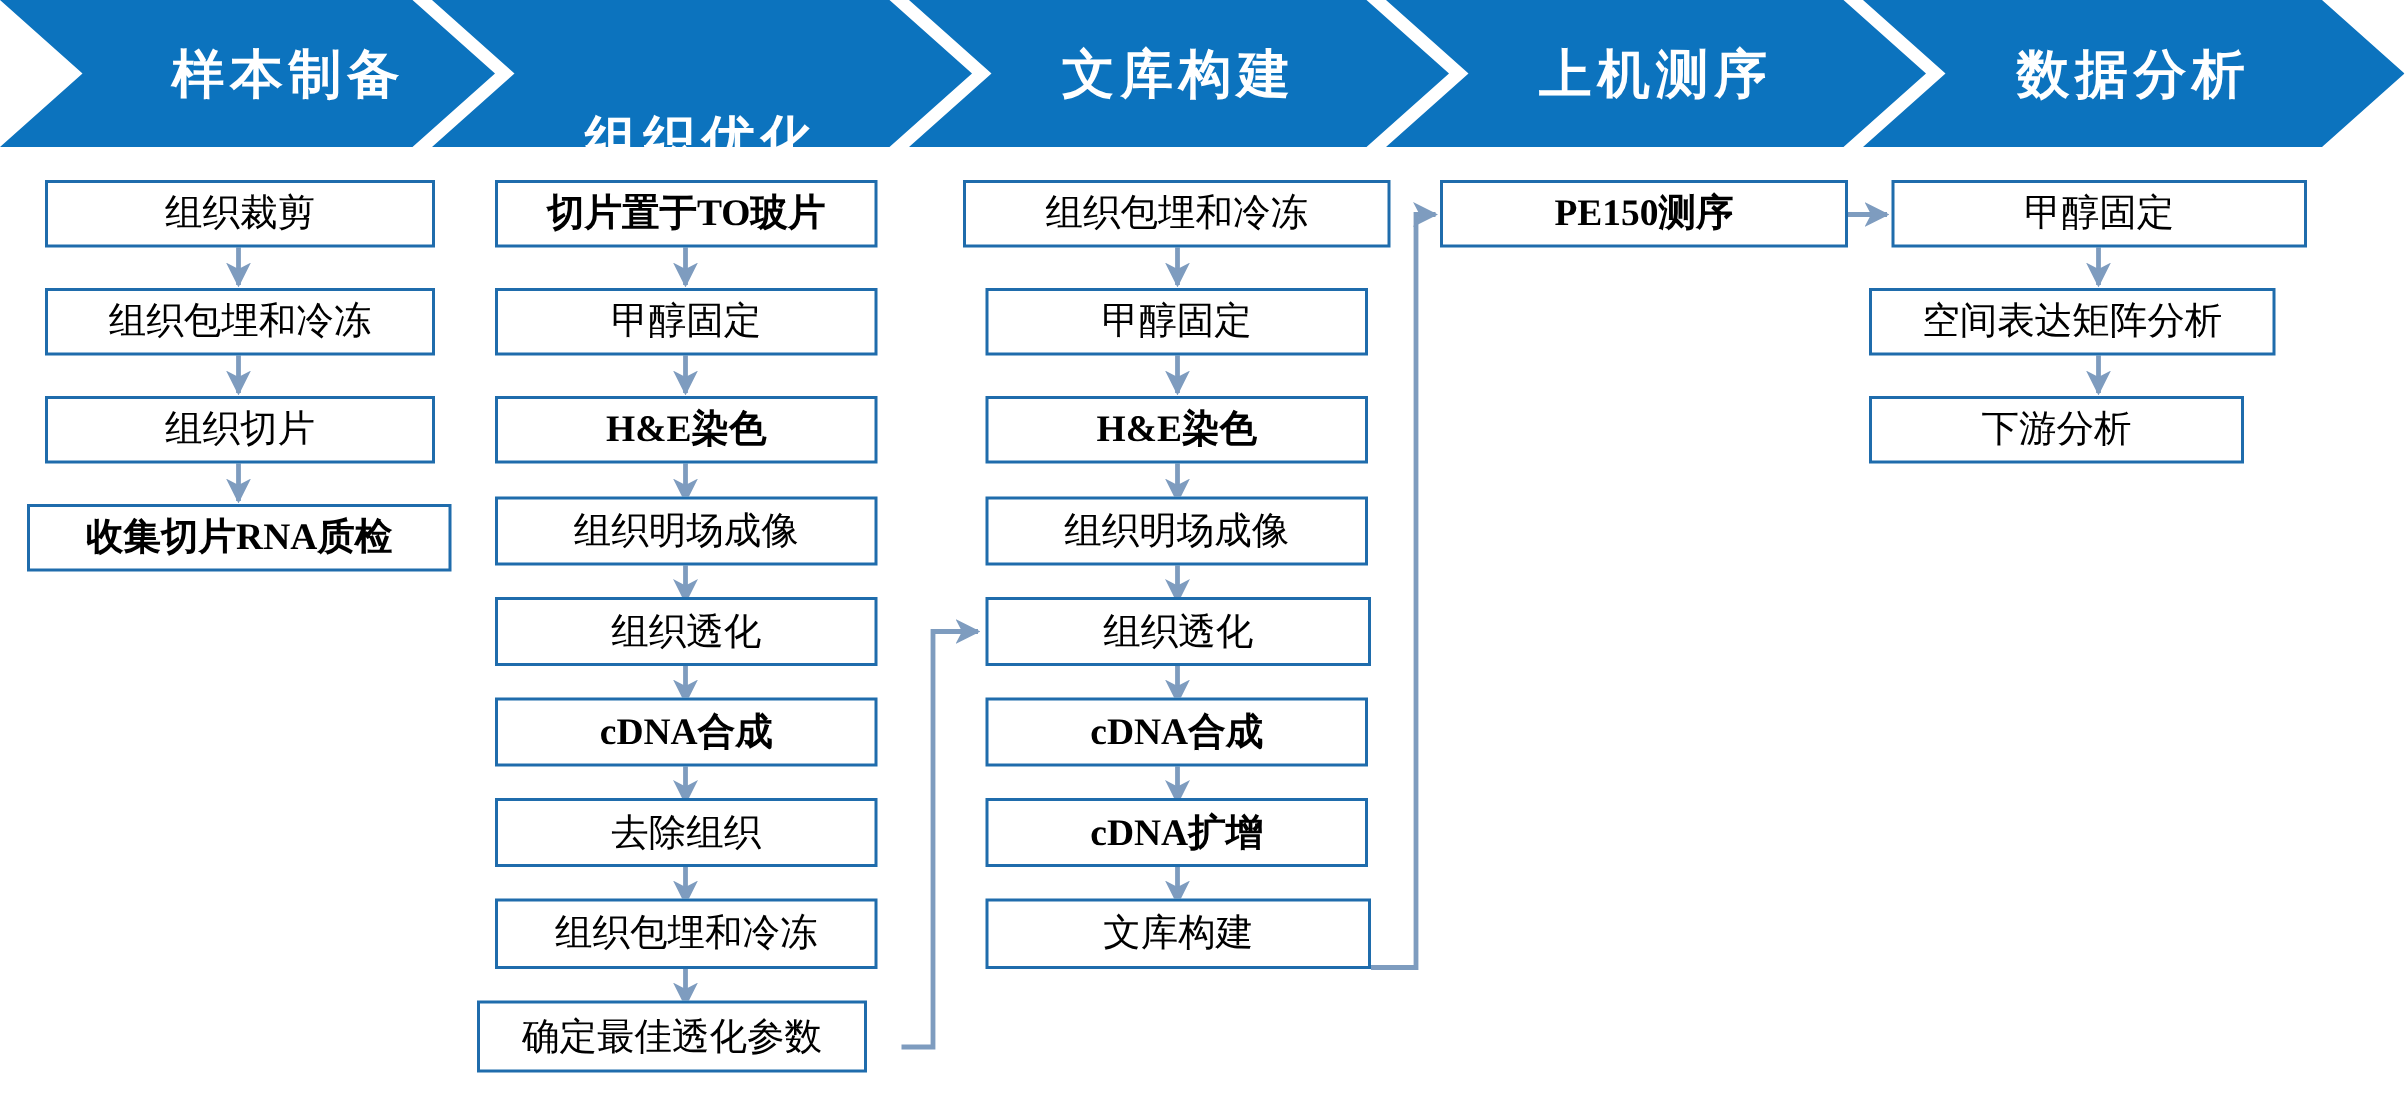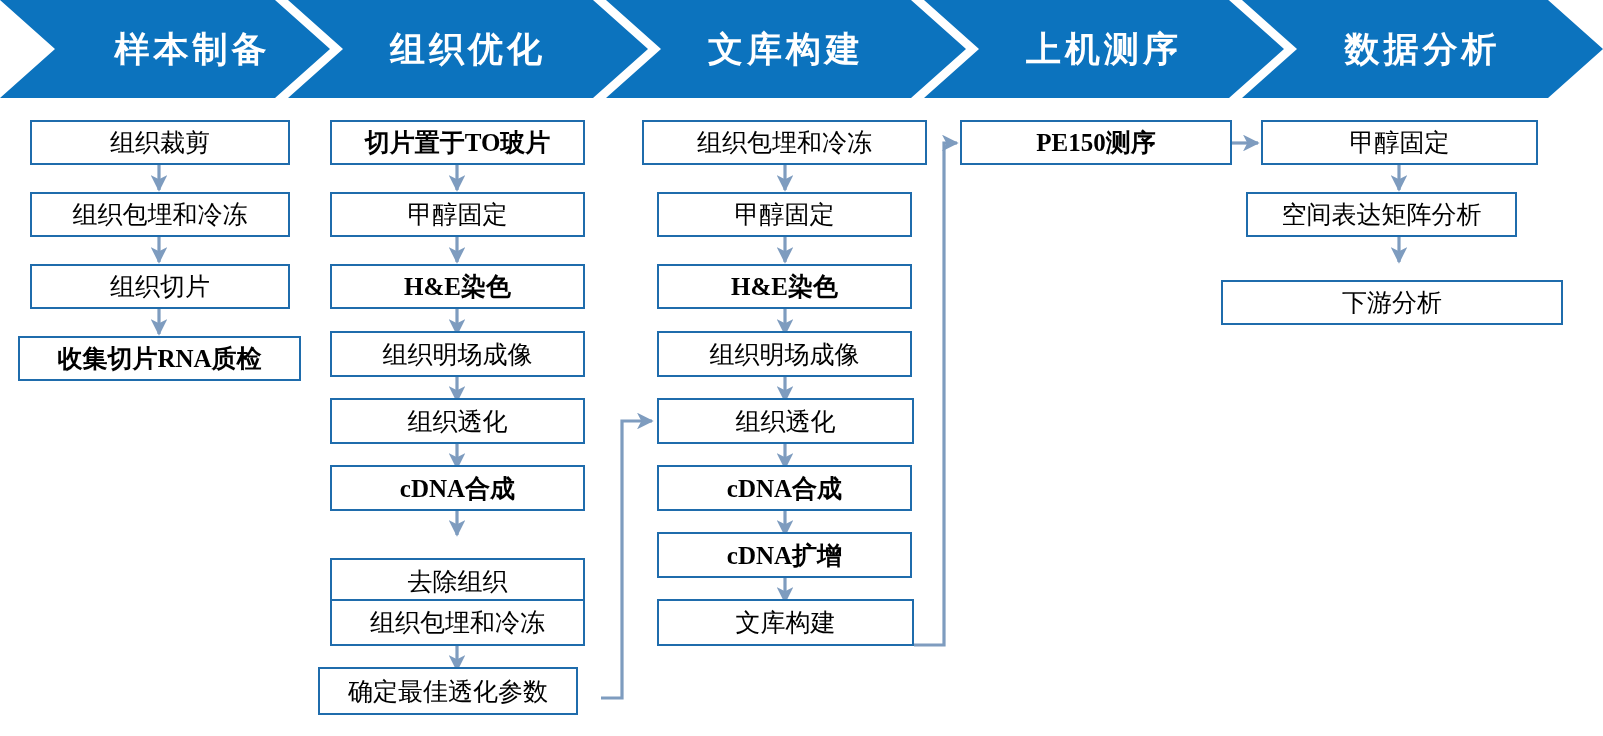--- a/index.html
+++ b/index.html
@@ -76,21 +76,21 @@
     <polygon fill="#0C73BE" points="288,0 593,0 648,49 593,98 288,98 343,49"></polygon>
 
     <polygon fill="#0C73BE" points="606,0 911,0 966,49 911,98 606,98 661,49"></polygon>
 
     <polygon fill="#0C73BE" points="924,0 1229,0 1284,49 1229,98 924,98 979,49"></polygon>
 
     <polygon fill="#0C73BE" points="1242,0 1548,0 1603,49 1548,98 1242,98 1297,49"></polygon>
   </svg>
 
   <div class="chev-label" style="left:55px;  width:275px;">样本制备</div>
-  <div class="chev-label" style="left:343px; width:250px;">组织优化</div>
+  <div class="chev-label" style="left:343px; width:250px;margin-top:44px;">组织优化</div>
   <div class="chev-label" style="left:661px; width:250px;">文库构建</div>
   <div class="chev-label" style="left:979px; width:250px;">上机测序</div>
   <div class="chev-label" style="left:1297px;width:251px;">数据分析</div>
 </div>
 
 <svg id="wires">
   <defs>
     <marker id="ah" viewBox="0 0 10 10" refX="9" refY="5" markerWidth="5.2" markerHeight="5.2" orient="auto-start-reverse">
       <path d="M 0 0 L 10 5 L 0 10 L 2.6 5 z" fill="#7E9CBF"></path>
     </marker>
@@ -133,30 +133,30 @@
 <div class="node" style="left:30px;  top:192px; width:260px; height:45px;">组织包埋和冷冻</div>
 <div class="node" style="left:30px;  top:264px; width:260px; height:45px;">组织切片</div>
 <div class="node bold" style="left:18px; top:336px; width:283px; height:45px;">收集切片RNA质检</div>
 
 <div class="node bold" style="left:330px; top:120px; width:255px; height:45px;">切片置于TO玻片</div>
 <div class="node" style="left:330px; top:192px; width:255px; height:45px;">甲醇固定</div>
 <div class="node bold" style="left:330px; top:264px; width:255px; height:45px;">H&amp;E染色</div>
 <div class="node" style="left:330px; top:331px; width:255px; height:46px;">组织明场成像</div>
 <div class="node" style="left:330px; top:398px; width:255px; height:46px;">组织透化</div>
 <div class="node bold" style="left:330px; top:465px; width:255px; height:46px;">cDNA合成</div>
-<div class="node" style="left:330px; top:532px; width:255px; height:46px;margin-top:26px;">去除组织</div>
+<div class="node" style="left:330px; top:532px; width:255px; height:46px;">去除组织</div>
 <div class="node" style="left:330px; top:599px; width:255px; height:47px;">组织包埋和冷冻</div>
 <div class="node" style="left:318px; top:667px; width:260px; height:48px;">确定最佳透化参数</div>
 
 <div class="node" style="left:642px; top:120px; width:285px; height:45px;">组织包埋和冷冻</div>
 <div class="node" style="left:657px; top:192px; width:255px; height:45px;">甲醇固定</div>
 <div class="node bold" style="left:657px; top:264px; width:255px; height:45px;">H&amp;E染色</div>
 <div class="node" style="left:657px; top:331px; width:255px; height:46px;">组织明场成像</div>
 <div class="node" style="left:657px; top:398px; width:257px; height:46px;">组织透化</div>
 <div class="node bold" style="left:657px; top:465px; width:255px; height:46px;">cDNA合成</div>
 <div class="node bold" style="left:657px; top:532px; width:255px; height:46px;">cDNA扩增</div>
 <div class="node" style="left:657px; top:599px; width:257px; height:47px;">文库构建</div>
 
 <div class="node bold" style="left:960px; top:120px; width:272px; height:45px;">PE150测序</div>
 
 <div class="node" style="left:1261px; top:120px; width:277px; height:45px;">甲醇固定</div>
 <div class="node" style="left:1246px; top:192px; width:271px; height:45px;">空间表达矩阵分析</div>
-<div class="node" style="left:1221px; top:264px; width:342px; height:45px;margin-top:16px;">下游分析</div>
+<div class="node" style="left:1246px; top:264px; width:250px; height:45px;">下游分析</div>
 
 </body></html>

